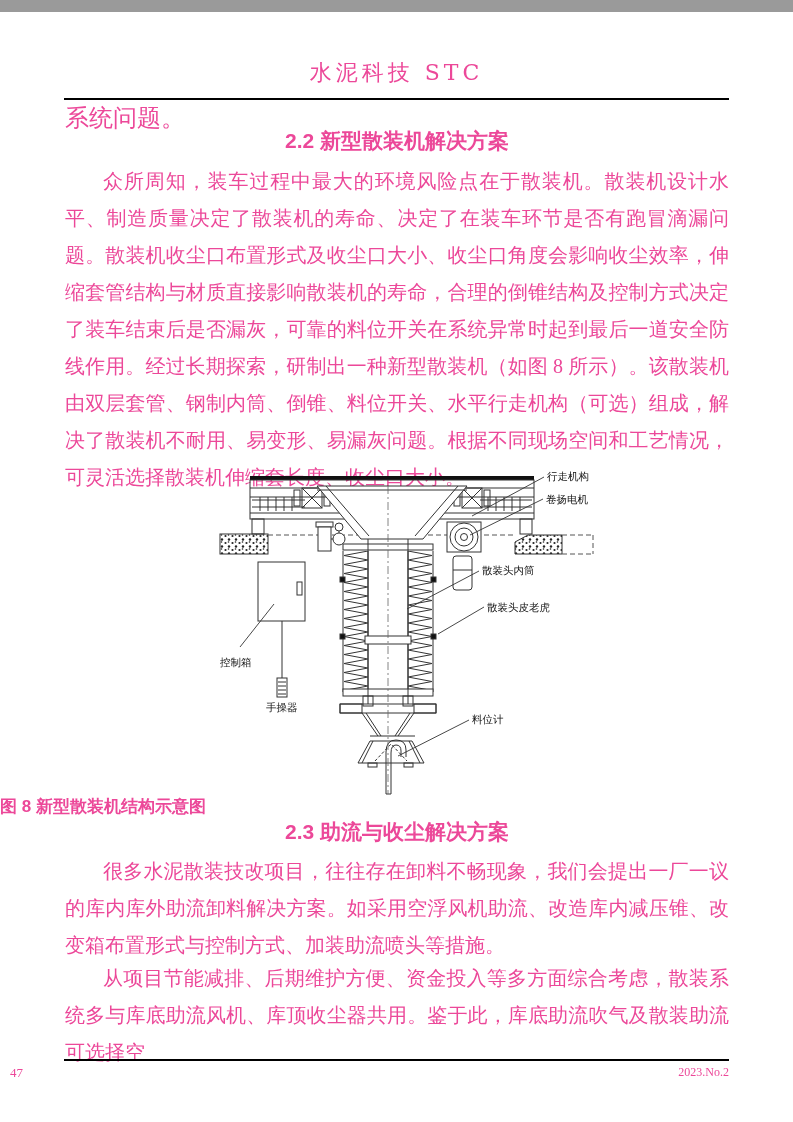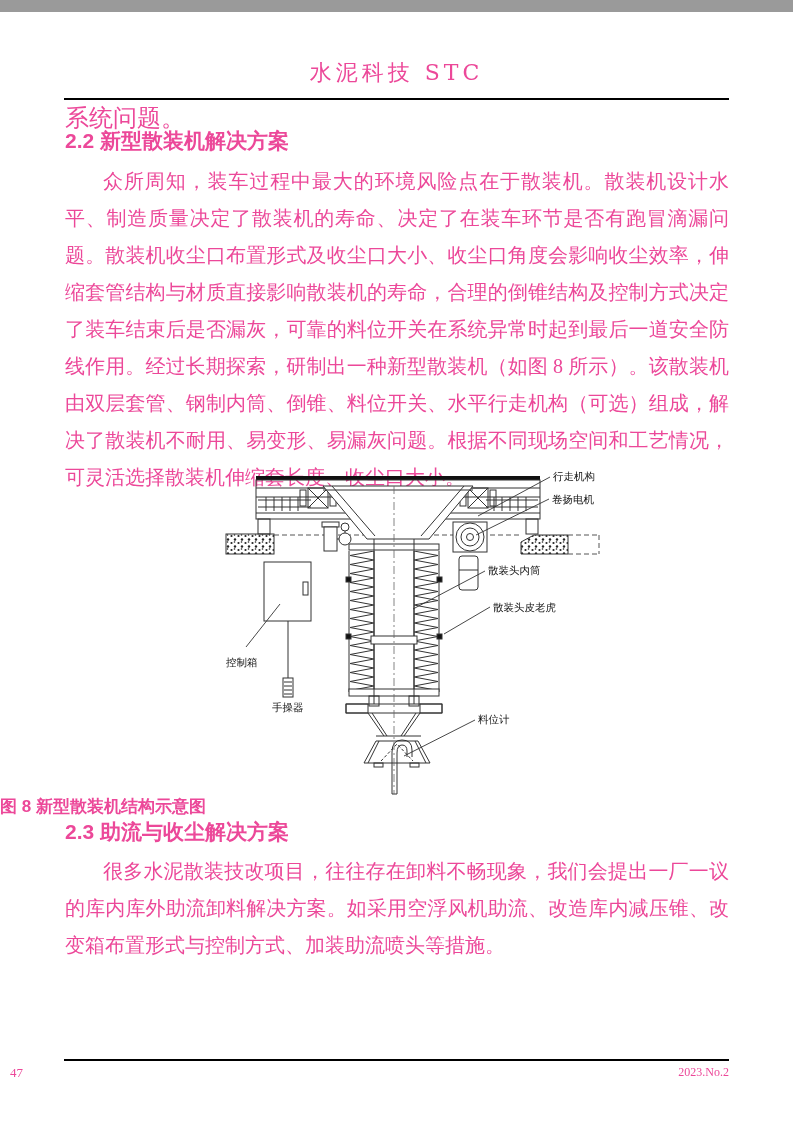--- a/index.html
+++ b/index.html
@@ -10,31 +10,32 @@
   }
   .journal-title{
     position:absolute;top:46px;left:0;width:100%;text-align:center;
     font-size:22px;letter-spacing:4px;font-family:"DejaVu Serif","Liberation Serif",serif;
   }
   .header-rule{position:absolute;top:86px;left:64px;width:665px;height:2px;background:#000;}
   .lead-text{position:absolute;top:90px;left:65px;width:664px;font-size:24px;}
   .sec-heading{
     position:absolute;left:65px;width:664px;font-size:21px;font-weight:bold;
     font-family:"Liberation Sans","DejaVu Sans",sans-serif;
+    text-align:center;
   }
   .h22{top:115px;}
   .h23{top:806px;}
   .para{
     position:absolute;left:65px;width:664px;font-size:20px;line-height:37px;
     text-align:justify;text-justify:inter-ideograph;text-indent:38px;
   }
   .para1{top:151px;}
   .para2{top:841px;}
   .para3{top:948px;}
-  .figure-area{position:absolute;top:452px;left:216px;width:460px;height:332px;}
+  .figure-area{position:absolute;top:452px;left:210px;width:460px;height:332px;}
   .figure-caption{
     position:absolute;top:783px;left:0;width:100%;
     font-size:17px;font-weight:bold;font-family:"Liberation Sans","DejaVu Sans",sans-serif;
   }
   .footer-rule{position:absolute;top:1047px;left:64px;width:665px;height:2px;background:#000;}
   .footer-page{position:absolute;top:1053px;left:10px;width:100%;text-align:left;font-size:13px;}
   .footer-issue{position:absolute;top:1053px;right:64px;font-size:12px;}
   svg text{
     font-family:"Liberation Sans","DejaVu Sans",sans-serif;font-size:10.5px;fill:#111;
   }
@@ -188,18 +189,19 @@
       <text x="262" y="259">料位计</text>
       <text x="10" y="202">控制箱</text>
       <text x="56" y="247">手操器</text>
     </svg>
   </div>
 
   <div class="figure-caption">图 8 新型散装机结构示意图</div>
 
   <div class="sec-heading h23">2.3 助流与收尘解决方案</div>
   <div class="para para2">很多水泥散装技改项目，往往存在卸料不畅现象，我们会提出一厂一议的库内库外助流卸料解决方案。如采用空浮风机助流、改造库内减压锥、改变箱布置形式与控制方式、加装助流喷头等措施。</div>
+  <div class="para para3">从项目节能减排、后期维护方便、资金投入等多方面综合考虑，散装系统多与库底助流风机、库顶收尘器共用。鉴于此，库底助流吹气及散装助流可选择空</div>
 
   <div class="footer-rule"></div>
   <div class="footer-page">47</div>
   <div class="footer-issue">2023.No.2</div>
 
 </div>
 
 </body></html>

